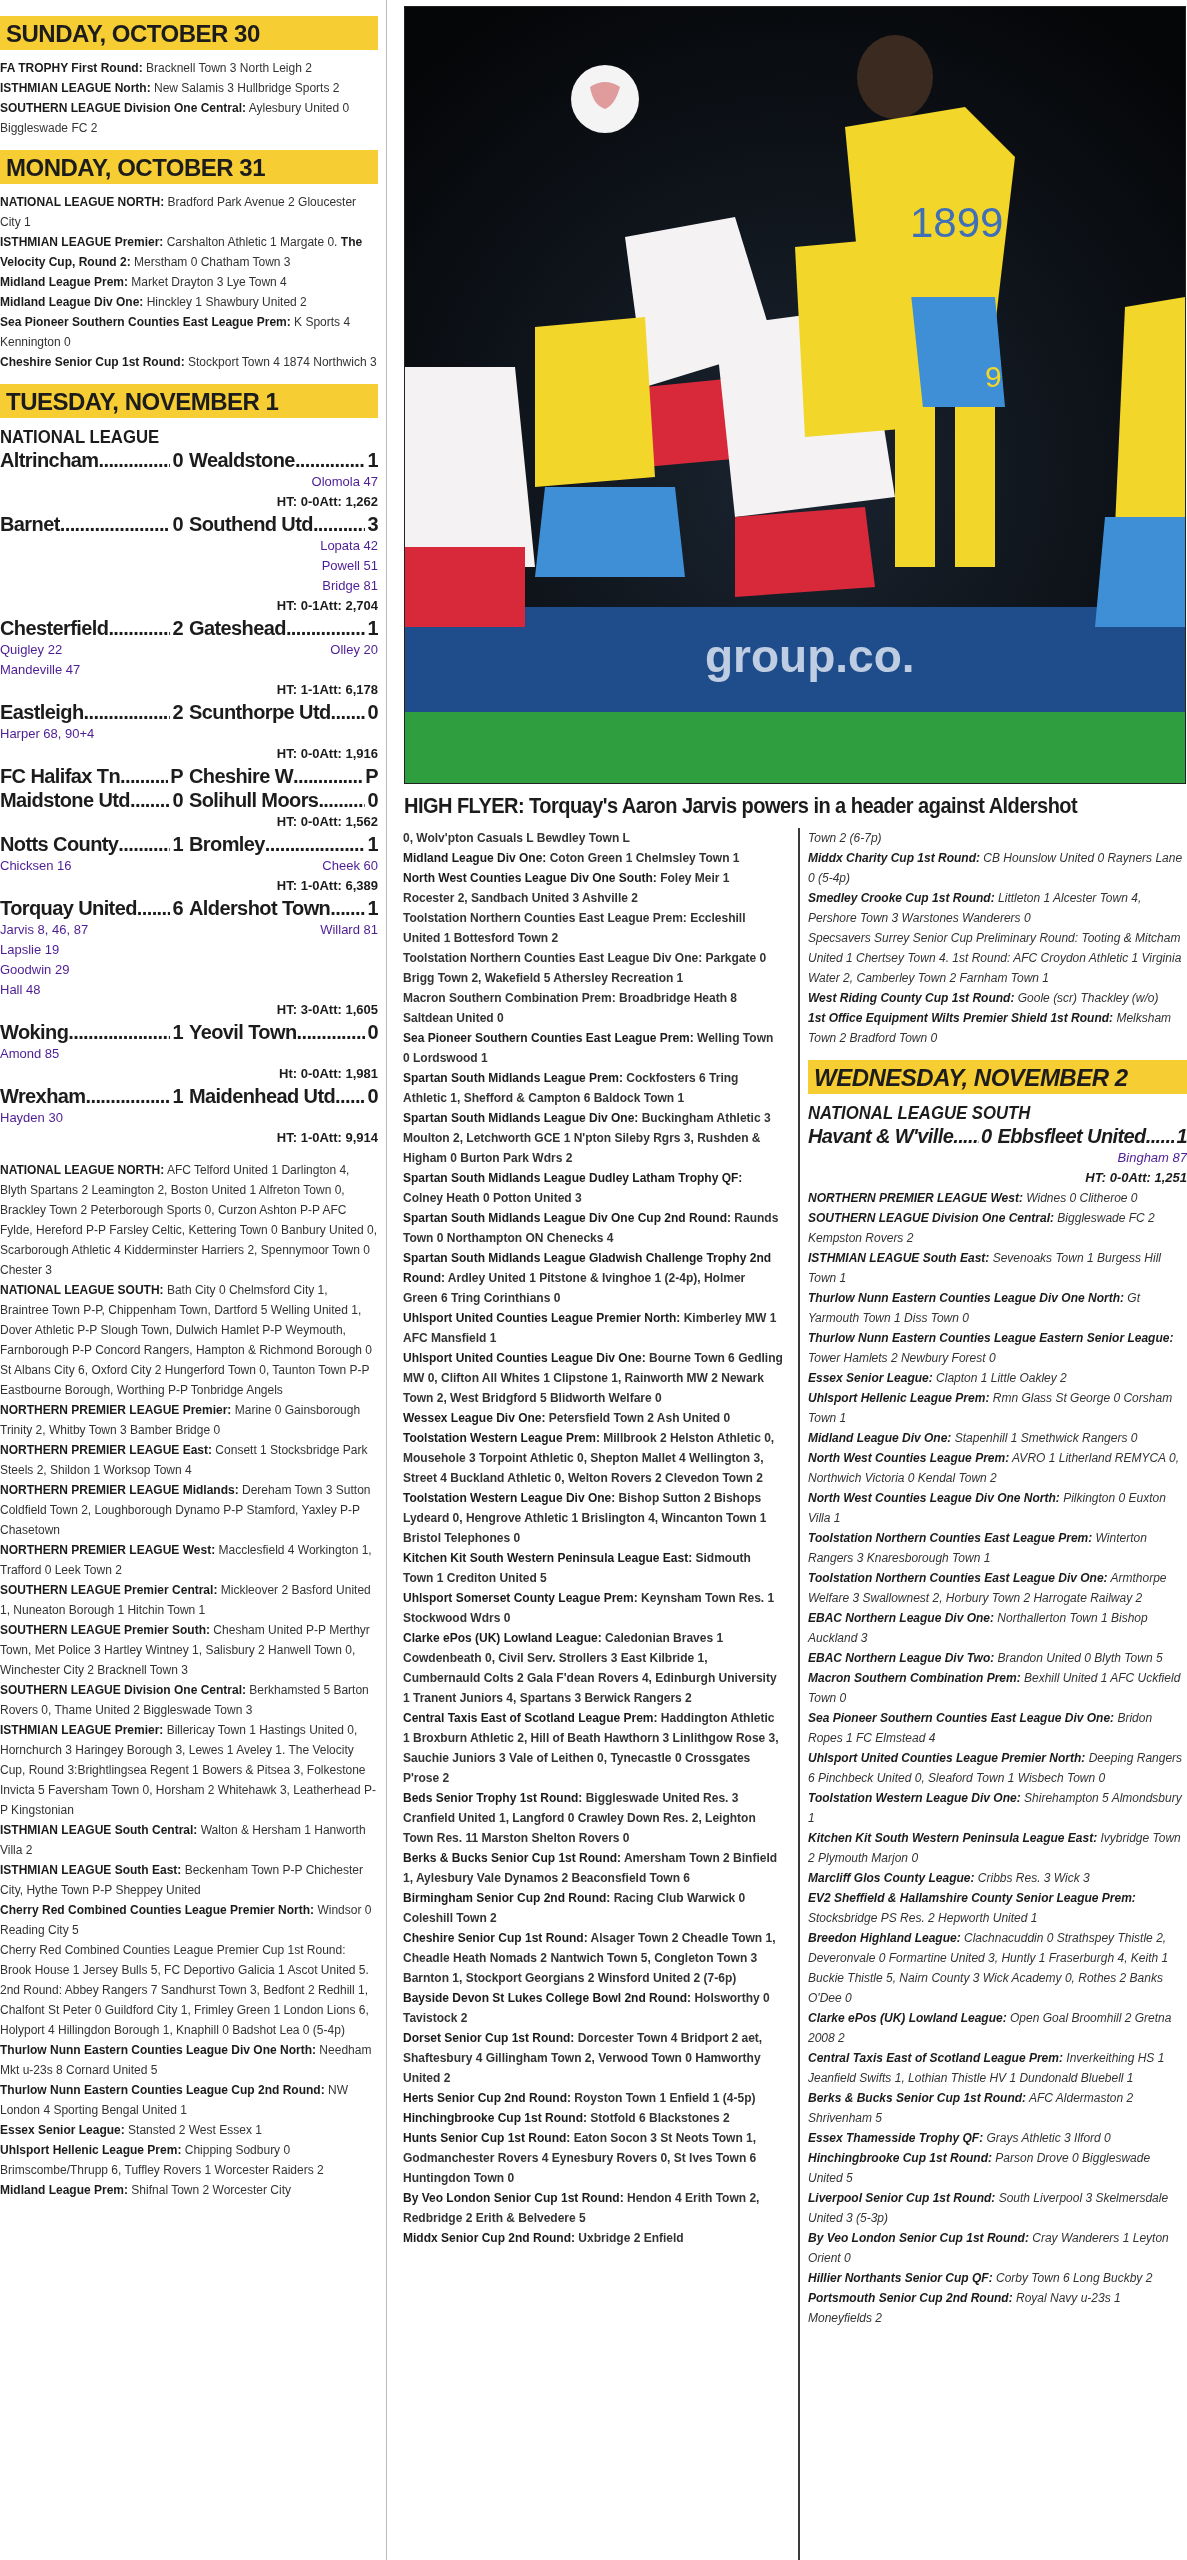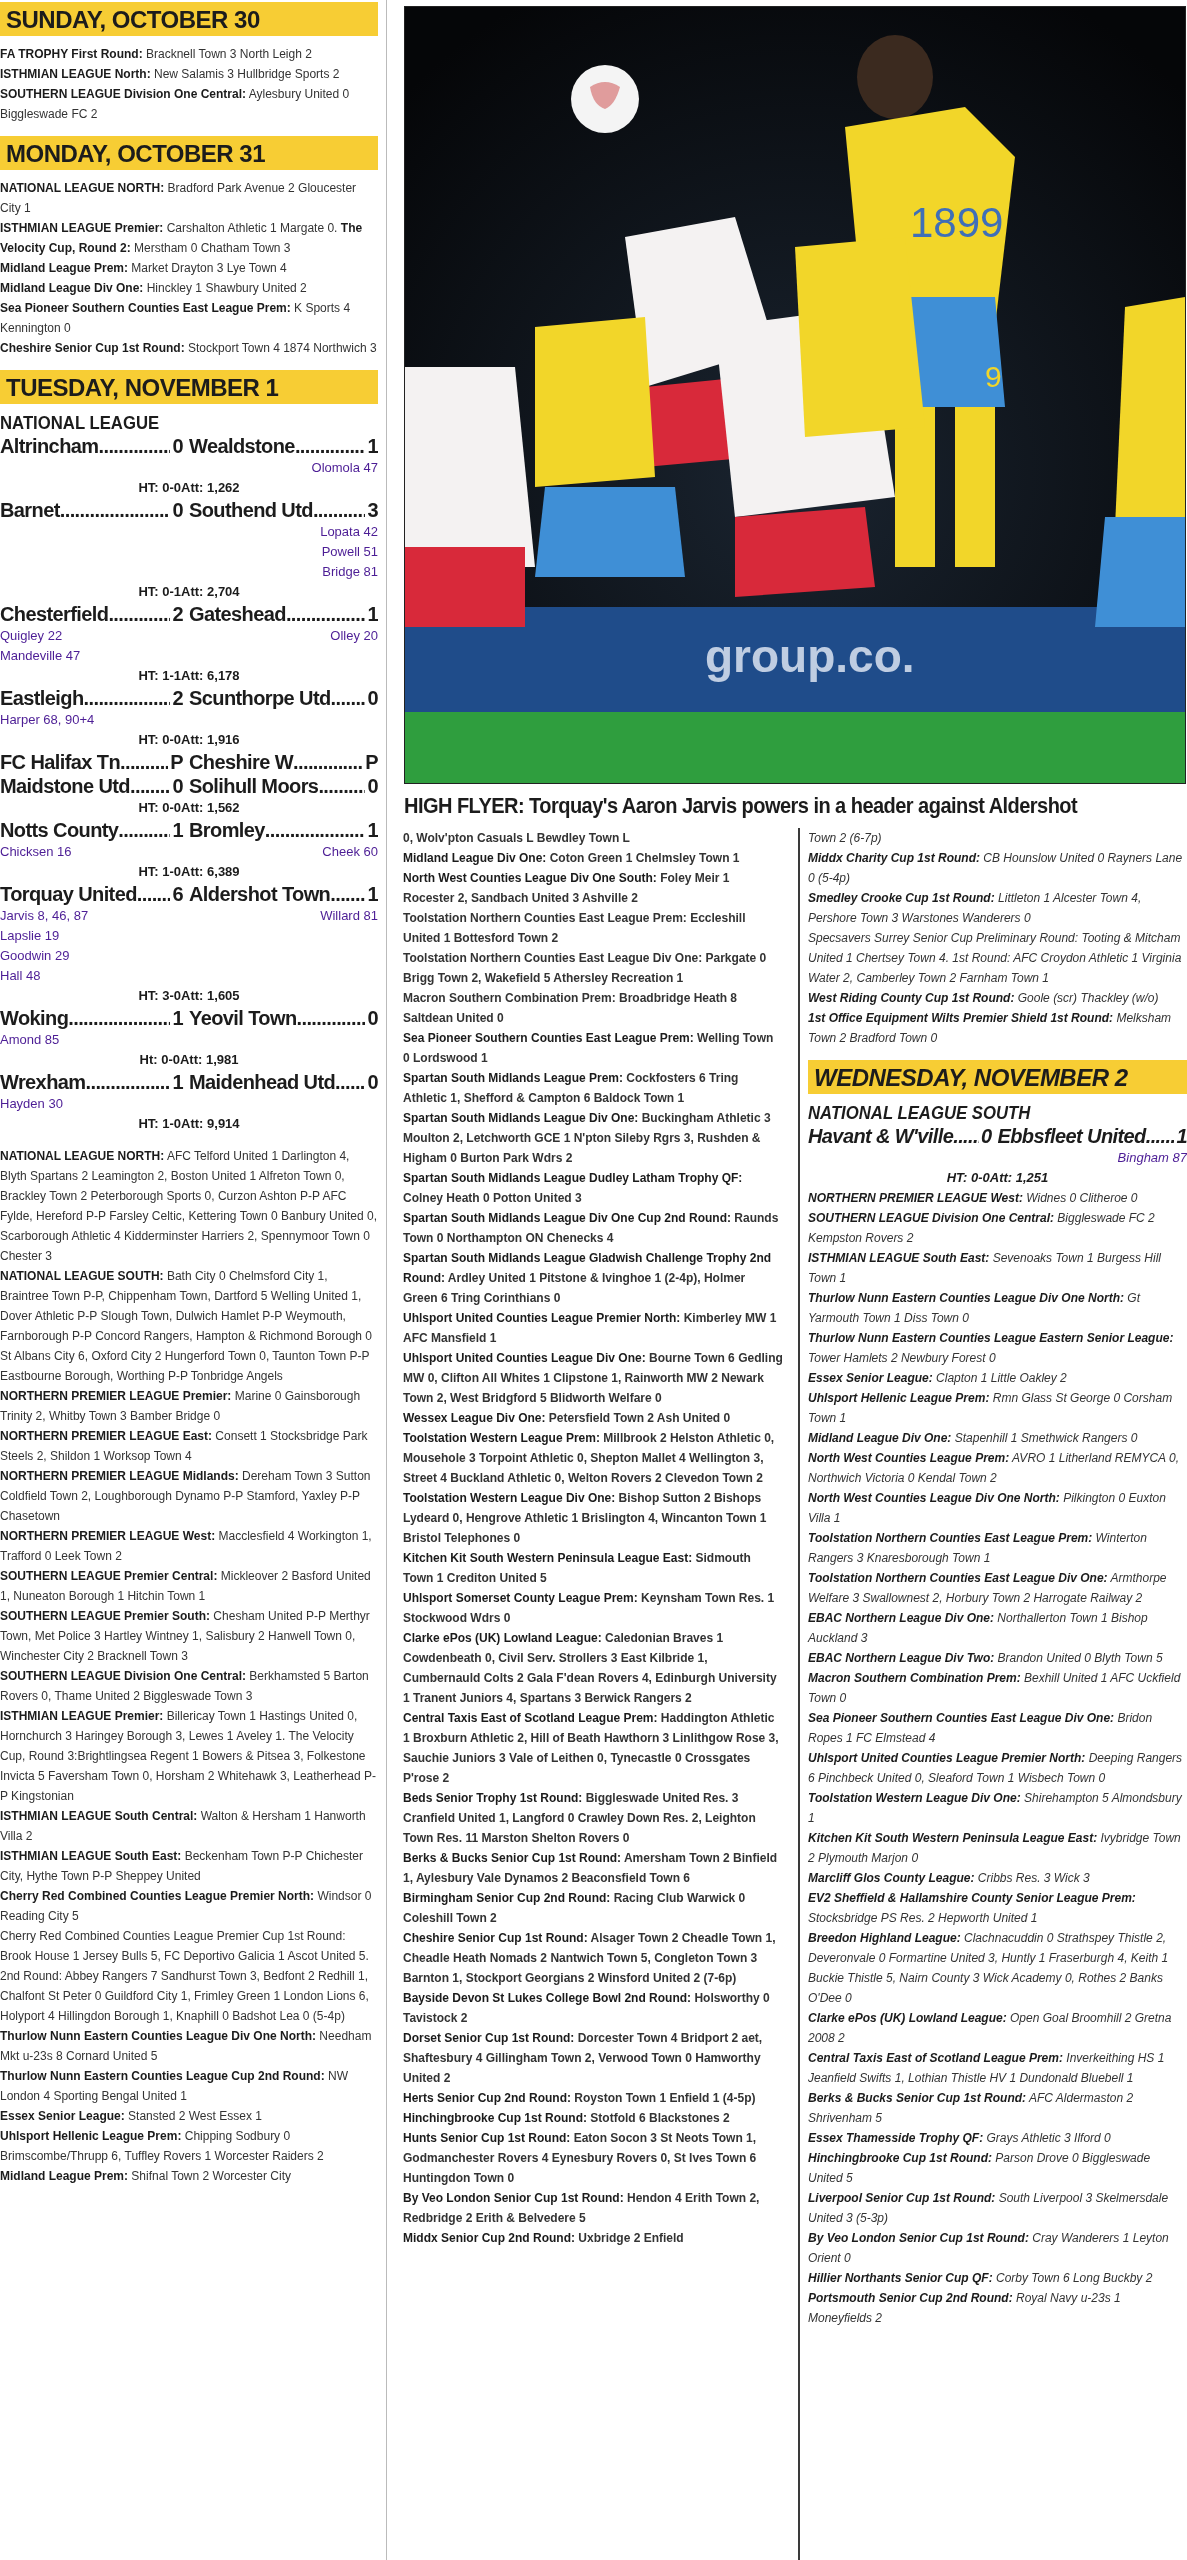--- a/index.html
+++ b/index.html
@@ -8,41 +8,41 @@
   .col { position:absolute; top:0; }
   #col-left { left:0; width:378px; }
   #col-mid { left:403px; width:380px; top:828px;font-weight:bold; }
   #col-right { left:808px; width:379px; top:828px;font-style:italic; }
   .vrule { position:absolute; top:828px; bottom:0; left:798px; width:2px; background:#3a3a3a; }
   .vrule-left { position:absolute; top:0; bottom:0; left:386px; width:1px; background:#bbbbbb; }
 
   .day-header { background:#f7cd34; padding:0 0 0 6px; height:34px; line-height:36px;
                 font-family:"Liberation Sans", sans-serif; font-weight:bold; font-size:24px;
                 color:#1c1c1c; letter-spacing:-0.5px; margin:0 0 8px 0; white-space:nowrap; }
-  .day-header.first { margin-top:2px; }
+  .day-header.first { margin-top:16px; }
   .block { font-size:12px; line-height:20px; color:#333; margin:0; }
   .block p { margin:0; }
   .block b { color:#1b1b1b; }
   .gap { height:12px; }
 
   .nl-title { font-family:"Liberation Sans", sans-serif; font-weight:bold; font-size:19px;
               color:#1c1c1c; margin:4px 0 0 0; line-height:22px; transform:scaleX(0.88); transform-origin:left; }
   .match { font-family:"Liberation Sans", sans-serif; }
   .match-line { display:flex; font-weight:bold; font-size:20px; line-height:24px; color:#1c1c1c;
                 letter-spacing:-0.6px; white-space:nowrap; overflow:hidden; }
   .team { flex:1; display:flex; overflow:hidden; }
   .team .name { white-space:nowrap; }
   .team .dots { flex:1; overflow:hidden; white-space:nowrap; }
   .team .dots::after { content:"........................................................"; }
   .team .score { padding-left:2px; padding-right:6px; }
   .team.away .score { padding-right:0; }
   .scorers { display:flex; font-size:13px; line-height:20px; color:#4c1d95; }
   .scorers .home, .scorers .away { flex:1; }
   .scorers .away { text-align:right; }
-  .meta { display:flex; justify-content:center; font-weight:bold; font-size:13px; line-height:20px; color:#1b1b1b; }
+  .meta { display:flex; justify-content:flex-end; font-weight:bold; font-size:13px; line-height:20px; color:#1b1b1b; }
 
   .photo { position:absolute; left:404px; top:6px; width:780px; height:776px; background:#050608; overflow:hidden; border:1px solid #222; }
   .caption { position:absolute; left:404px; top:792px; width:782px; font-weight:bold; font-size:22px; line-height:28px;
              color:#1c1c1c; white-space:nowrap; letter-spacing:-0.6px; transform:scaleX(0.91); transform-origin:left; }
 </style>
 </head>
 <body>
 
 <div class="vrule-left"></div>
 <div class="vrule"></div>

